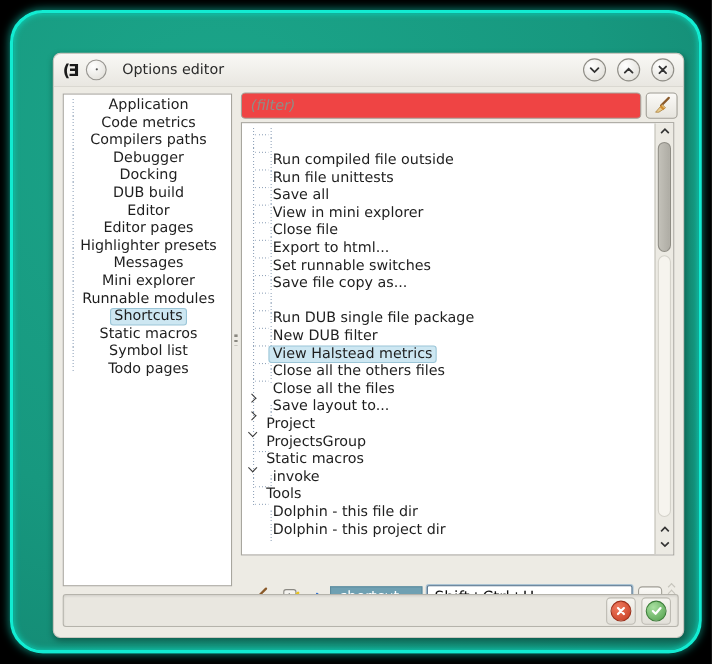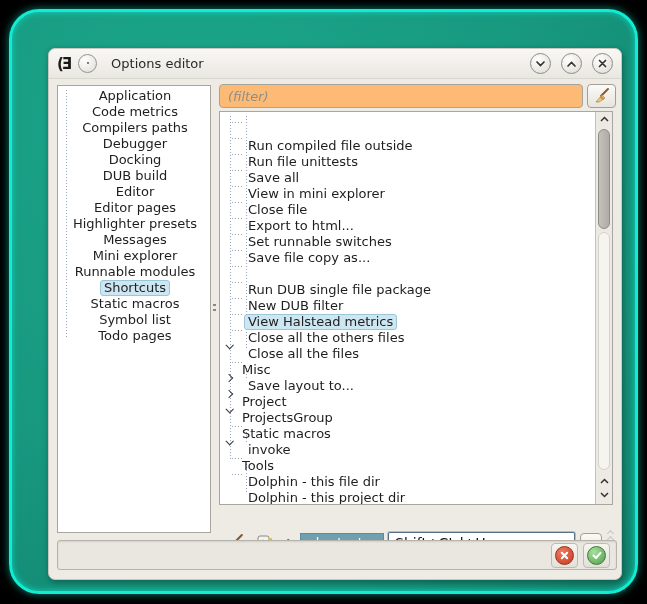--- a/index.html
+++ b/index.html
@@ -26,21 +26,21 @@
   .title-text{font-size:13px;color:#2a2a2a;}
   .tb-buttons{margin-left:auto;display:flex;gap:10px;}
   .tb-btn{width:21px;height:21px;border-radius:50%;border:1px solid #8e8c85;
     background:radial-gradient(circle at 35% 30%,#ffffff,#dcdad3);
     display:flex;align-items:center;justify-content:center;cursor:pointer;}
 
   
   .sidebar{position:absolute;left:8px;top:36px;width:154px;height:448px;background:#fff;
     border:1px solid #a8a69e;overflow:hidden;padding-top:2px;}
   .filter-wrap{position:absolute;left:170px;top:35px;width:364px;height:24px;}
-  .filter-input{width:100%;height:100%;border:1px solid #a5a39b;border-radius:4px;background:#fdba74;
+  .filter-input{width:100%;height:100%;border:1px solid #a5a39b;border-radius:4px;background:#ef4444;
     font-size:13px;color:#333;padding:0 8px;font-family:inherit;outline:none;}
   .filter-input::placeholder{color:#8f8d87;font-style:italic;}
   .broom-btn{position:absolute;left:538px;top:35px;width:29px;height:24px;border:1px solid #a19f97;
     border-radius:4px;background:linear-gradient(#fbfaf7,#e6e4dd);display:flex;align-items:center;justify-content:center;cursor:pointer;}
 
   .treepanel{position:absolute;left:170px;top:62px;width:394px;height:394px;background:#fff;
     border:1px solid #a8a69e;overflow:hidden;}
   .treecontent{position:absolute;left:0;top:2px;width:375px;}
 
   .trow{height:16px;display:flex;align-items:center;font-size:13px;color:#1e1e1e;white-space:nowrap;position:relative;}
@@ -261,24 +261,20 @@
             <span class="lab selected">View Halstead metrics</span>
           </div>
           <div class="trow lvl2">
             <span class="stub"></span>
             <span class="lab">Close all the others files</span>
           </div>
           <div class="trow lvl2">
             <span class="stub"></span>
             <span class="lab">Close all the files</span>
           </div>
-          <div class="trow lvl1">
-            <span class="chev down"></span>
-            <span class="lab">Misc</span>
-          </div>
           <div class="trow lvl2">
             <span class="stub"></span>
             <span class="lab">Save layout to...</span>
           </div>
           <div class="trow lvl1">
             <span class="chev right"></span>
             <span class="lab">Project</span>
           </div>
           <div class="trow lvl1">
             <span class="chev right"></span>

